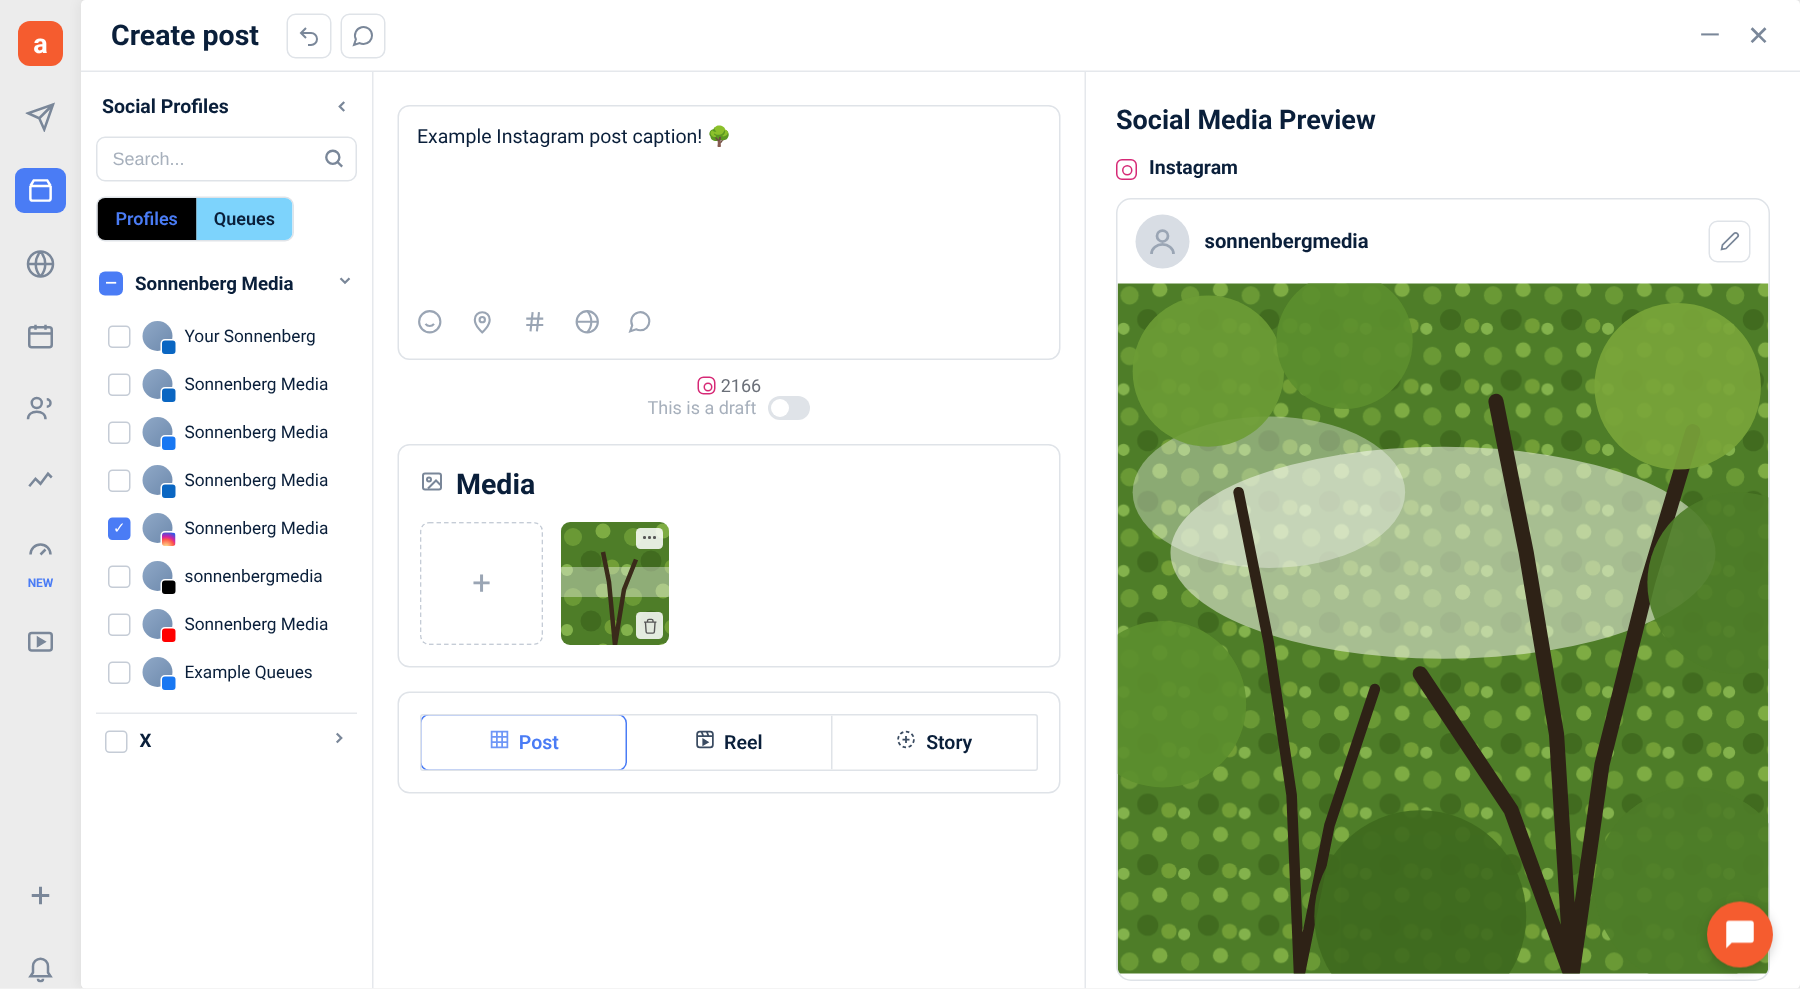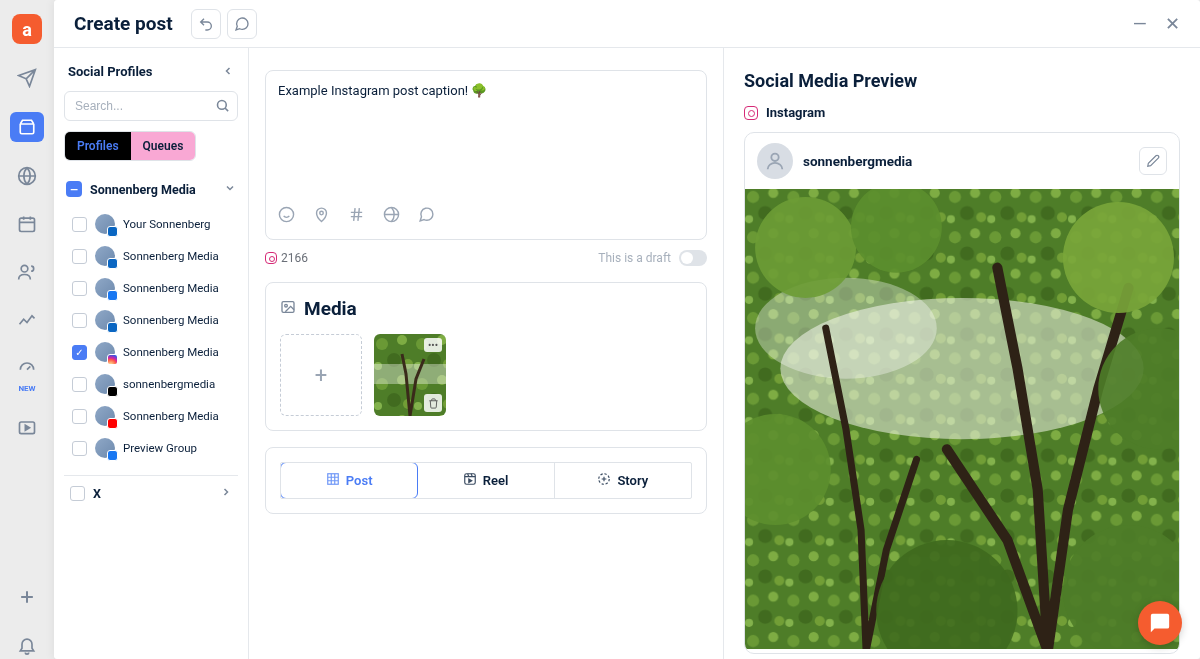--- a/index.html
+++ b/index.html
@@ -30,21 +30,21 @@
 
 .panel-profiles { width: 195px; border-right: 1px solid #e5e8ec; display: flex; flex-direction: column; padding: 14px 10px 10px 10px; overflow-y: auto; }
 .panel-profiles .phead { display: flex; align-items: center; justify-content: space-between; margin-bottom: 10px; padding: 0 4px; }
 .panel-profiles .phead h3 { font-size: 13px; font-weight: 700; color: #0a1f3a; }
 .panel-profiles .phead .collapse { color: #7a8799; cursor: pointer; }
 .search-wrap { position: relative; margin-bottom: 10px; border-radius: 14px; }
 .search-wrap input { width: 100%; height: 30px; border: 1px solid #dfe3e8; border-radius: 6px; padding: 0 30px 0 10px; font-size: 12px; outline: none; color: #333; }
 .search-wrap input::placeholder { color: #a7b0bc; }
 .search-wrap .sicn { position: absolute; right: 8px; top: 7px; color: #7a8799; }
 .tabs { display: flex; border: 1px solid #dfe3e8; border-radius: 6px; overflow: hidden; margin-bottom: 14px; width: fit-content; }
-.tabs .tab { padding: 7px 12px; font-size: 12px; font-weight: 600; cursor: pointer; background: #f9a8d4; color: #0a1f3a; }
+.tabs .tab { padding: 7px 12px; font-size: 12px; font-weight: 600; cursor: pointer; background: #7dd3fc; color: #0a1f3a; }
 .tabs .tab.active { background: #000000; color: #4a7cf5; }
 
 .wsrow { display: flex; align-items: center; gap: 8px; padding: 6px 2px; font-size: 12.5px; font-weight: 700; color: #0a1f3a; margin-bottom: 6px; }
 .wsrow .wsbox { width: 16px; height: 16px; background: #4a7cf5; border-radius: 4px; display: flex; align-items: center; justify-content: center; color: #fff; font-size: 10px; font-weight: 700; }
 .wsrow .chev { margin-left: auto; color: #7a8799; }
 
 .plist { display: flex; flex-direction: column; gap: 2px; padding-left: 6px; }
 .prow { display: flex; align-items: center; gap: 8px; padding: 5px 2px; font-size: 11.5px; color: #0a1f3a; cursor: pointer; border-radius: 4px; }
 .prow .cb { width: 15px; height: 15px; border: 1.5px solid #c5ccd6; border-radius: 3px; flex-shrink: 0; display:flex; align-items:center; justify-content:center;}
 .prow .cb.checked { background: #4a7cf5; border-color: #4a7cf5; color: #fff; font-size: 10px; }
@@ -64,21 +64,21 @@
 .panel-post { flex: 0 0 475px; padding: 22px 16px 16px 16px; overflow-y: auto; border-right: 1px solid #e5e8ec; }
 .postrow { display: flex; align-items: center; justify-content: space-between; margin-bottom: 16px; }
 .postrow h2 { font-size: 18px; font-weight: 700; color: #0a1f3a; }
 .tagbtn { width: 30px; height: 30px; border: 1px solid #dfe3e8; border-radius: 6px; display: flex; align-items: center; justify-content: center; color: #7a8799; background: #fff; cursor: pointer; }
 
 .editor { border: 1px solid #dfe3e8; border-radius: 8px; padding: 12px; min-height: 170px; display: flex; flex-direction: column; }
 .editor .cap { font-size: 13px; color: #0a1f3a; flex: 1; }
 .editor .tools { display: flex; gap: 18px; color: #9aa5b4; margin-top: 8px; }
 .editor .tools span { cursor: pointer; font-size: 16px; }
 
-.meta { display: flex; align-items: center; justify-content: space-between; margin-top: 10px; font-size: 12px; }
+.meta { display: flex; align-items: center; justify-content: space-between; margin-top: 10px; font-size: 12px; flex-direction: column; }
 .meta .count { color: #6a6f78; display: flex; align-items: center; gap: 4px; }
 .meta .count .igicn { width: 12px; height: 12px; border: 1.5px solid #d62976; border-radius: 4px; position: relative; }
 .meta .count .igicn::after { content:''; position:absolute; left:3px; top:3px; width:4px; height:4px; border:1.5px solid #d62976; border-radius:50%; }
 .meta .draft { color: #a7b0bc; display: flex; align-items: center; gap: 8px; }
 .toggle { width: 28px; height: 16px; background: #dfe3e8; border-radius: 8px; position: relative; cursor: pointer; }
 .toggle::after { content: ''; position: absolute; left: 2px; top: 2px; width: 12px; height: 12px; background: #fff; border-radius: 50%; }
 
 .card { border: 1px solid #dfe3e8; border-radius: 8px; padding: 14px; margin-top: 16px; }
 .card .chead { display: flex; align-items: flex-end; gap: 8px; font-size: 19px; font-weight: 700; color: #0a1f3a; }
 .card .chead .cicn { color: #7a8799; }
@@ -292,21 +292,21 @@
             <div class="av">
               <div class="nb yt"></div>
             </div>
             <span>Sonnenberg Media</span>
           </div>
         <div class="prow">
             <div class="cb"></div>
             <div class="av">
               <div class="nb fb"></div>
             </div>
-            <span>Preview Group</span>
+            <span>Example Queues</span>
           </div>
       </div>
       <div class="xrow">
         <div class="cb"></div>
         <span>X</span>
         <span class="chev"><svg width="12" height="12" viewBox="0 0 24 24" fill="none" stroke="currentColor" stroke-width="3">
               <path d="M9 18l6-6-6-6"></path>
             </svg></span>
       </div>
     </div>

